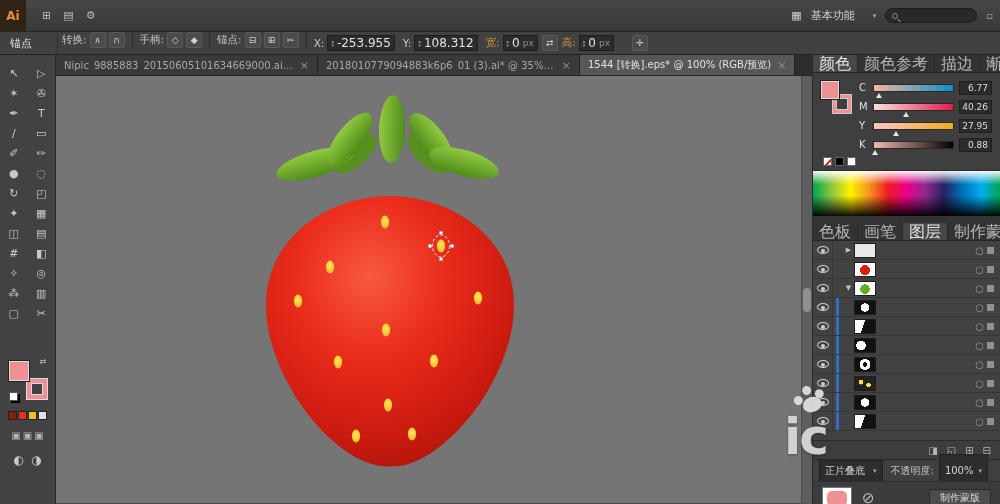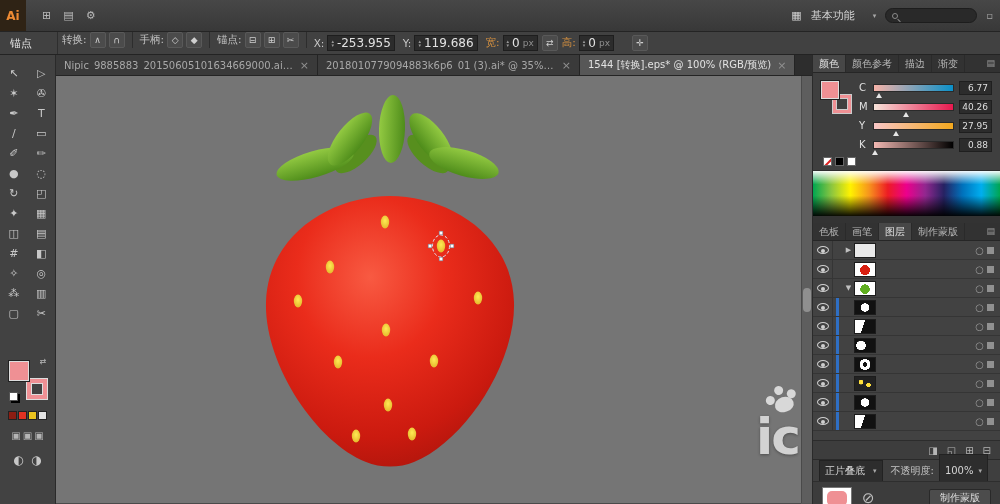--- a/index.html
+++ b/index.html
@@ -71,21 +71,21 @@
   svg.artwork{position:absolute;inset:0;width:100%;height:100%;}
   .v-scroll{position:absolute;top:0;right:0;bottom:11px;width:11px;background:#5e5e5e;border-left:1px solid #4a4a4a;}
   .v-thumb{position:absolute;left:1px;right:1px;top:212px;height:24px;background:#8f8f8f;border-radius:4px;}
   .h-scroll{position:absolute;left:0;right:11px;bottom:0;height:11px;background:#5e5e5e;border-top:1px solid #4a4a4a;}
   .h-thumb{position:absolute;top:1px;bottom:1px;left:240px;width:200px;background:#8f8f8f;border-radius:4px;}
   .scroll-corner{position:absolute;right:0;bottom:0;width:11px;height:11px;background:#565656;}
 
   
   .panel-tabs-row{display:flex;background:#323232;border-bottom:1px solid #262626;flex:none;}
   .panel-tabs{display:flex;flex:1;min-width:0;}
-  .panel-tab{padding:0 6px;line-height:17px;font-size:10px;color:#b5b5b5;border-right:1px solid #2a2a2a;white-space:nowrap;}
+  .panel-tab{padding:0 6px;line-height:17px;font-size:16px;color:#b5b5b5;border-right:1px solid #2a2a2a;white-space:nowrap;}
   .panel-tab.active{background:#474747;color:#e2e2e2;}
   .panel-menu{padding:0 5px;line-height:17px;color:#9d9d9d;font-size:9px;}
   .color-body{display:flex;padding:8px 8px 3px;gap:8px;background:#3f3f3f;flex:none;}
   .fs-mini{position:relative;width:30px;height:32px;flex:none;}
   .fs-stroke{position:absolute;right:0;bottom:0;width:18px;height:18px;border:3px solid #ef9094;box-shadow:0 0 0 1px #ccc,inset 0 0 0 1px #ccc;}
   .fs-fill{position:absolute;left:0;top:0;width:18px;height:18px;border:1px solid #ddd;box-shadow:0 0 0 1px #222;}
   .sliders{flex:1;display:flex;flex-direction:column;gap:6px;min-width:0;}
   .slider-row{display:flex;align-items:center;gap:5px;height:13px;}
   .slider-label{width:9px;font-size:10px;color:#e0e0e0;}
   .slider-track{position:relative;flex:1;height:8px;border:1px solid #2a2a2a;}
@@ -128,21 +128,21 @@
   .blend-select{display:flex;align-items:center;gap:8px;background:#2d2d2d;border:1px solid #222;height:22px;padding:0 5px;font-size:10px;color:#d5d5d5;}
   .opacity-label{font-size:10px;color:#c5c5c5;margin-left:3px;white-space:nowrap;}
   .opacity-box{display:flex;align-items:center;gap:5px;background:#2d2d2d;border:1px solid #222;height:21px;padding:16px 5px;font-size:10px;color:#d5d5d5;justify-content:flex-end;}
   .mask-row{height:33px;display:flex;align-items:center;gap:10px;padding:0 9px;background:#3c3c3c;border-top:1px solid #2e2e2e;flex:none;}
   .mask-thumb{width:30px;height:22px;background:#fff;border:1px solid #777;display:flex;align-items:center;justify-content:center;}
   .mask-thumb-inner{width:20px;height:15px;border-radius:5px;background:#ef9094;}
   .noslash-icon{font-size:15px;color:#c0c0c0;}
   .make-mask-btn{margin-left:auto;height:18px;padding:0 10px;background:#4c4c4c;border:1px solid #292929;border-radius:2px;font-size:10px;color:#dedede;display:flex;align-items:center;white-space:nowrap;}
 
   
-  .watermark{position:absolute;left:752px;top:384px;width:110px;height:100px;z-index:40;pointer-events:none;opacity:.95;}
+  .watermark{position:absolute;left:780px;top:384px;width:110px;height:100px;z-index:40;pointer-events:none;opacity:.95;}
   .paw{position:absolute;left:14px;top:0;width:34px;height:30px;transform:rotate(-18deg);}
   .toe{position:absolute;width:9px;height:9px;border-radius:50%;background:#dedede;}
   .t1{left:0;top:8px}.t2{left:11px;top:1px}.t3{left:22px;top:8px}
   .pad{position:absolute;left:7px;top:13px;width:19px;height:15px;border-radius:50% 50% 46% 46%;background:#dedede;}
   .wm-text{position:absolute;left:4px;top:24px;font-size:50px;font-weight:bold;color:#d8d8d8;letter-spacing:-2px;text-shadow:0 1px 3px rgba(40,40,40,.55);}
 </style>
 </head>
 <body>
 
 <div class="app">
@@ -202,21 +202,21 @@
             <span class="field-val">-253.955</span>
           </span>
         </span>
         <span class="cb-field">
           <span class="cb-flabel">Y:</span>
           <span class="field-box">
             <span class="spin">
               <span class="spin-up">▴</span>
               <span class="spin-dn">▾</span>
             </span>
-            <span class="field-val">119.686</span>
+            <span class="field-val">108.312</span>
           </span>
         </span>
         <span class="cb-field">
           <span class="cb-flabel accent">宽:</span>
           <span class="field-box">
             <span class="spin">
               <span class="spin-up">▴</span>
               <span class="spin-dn">▾</span>
             </span>
             <span class="field-val">0</span>

